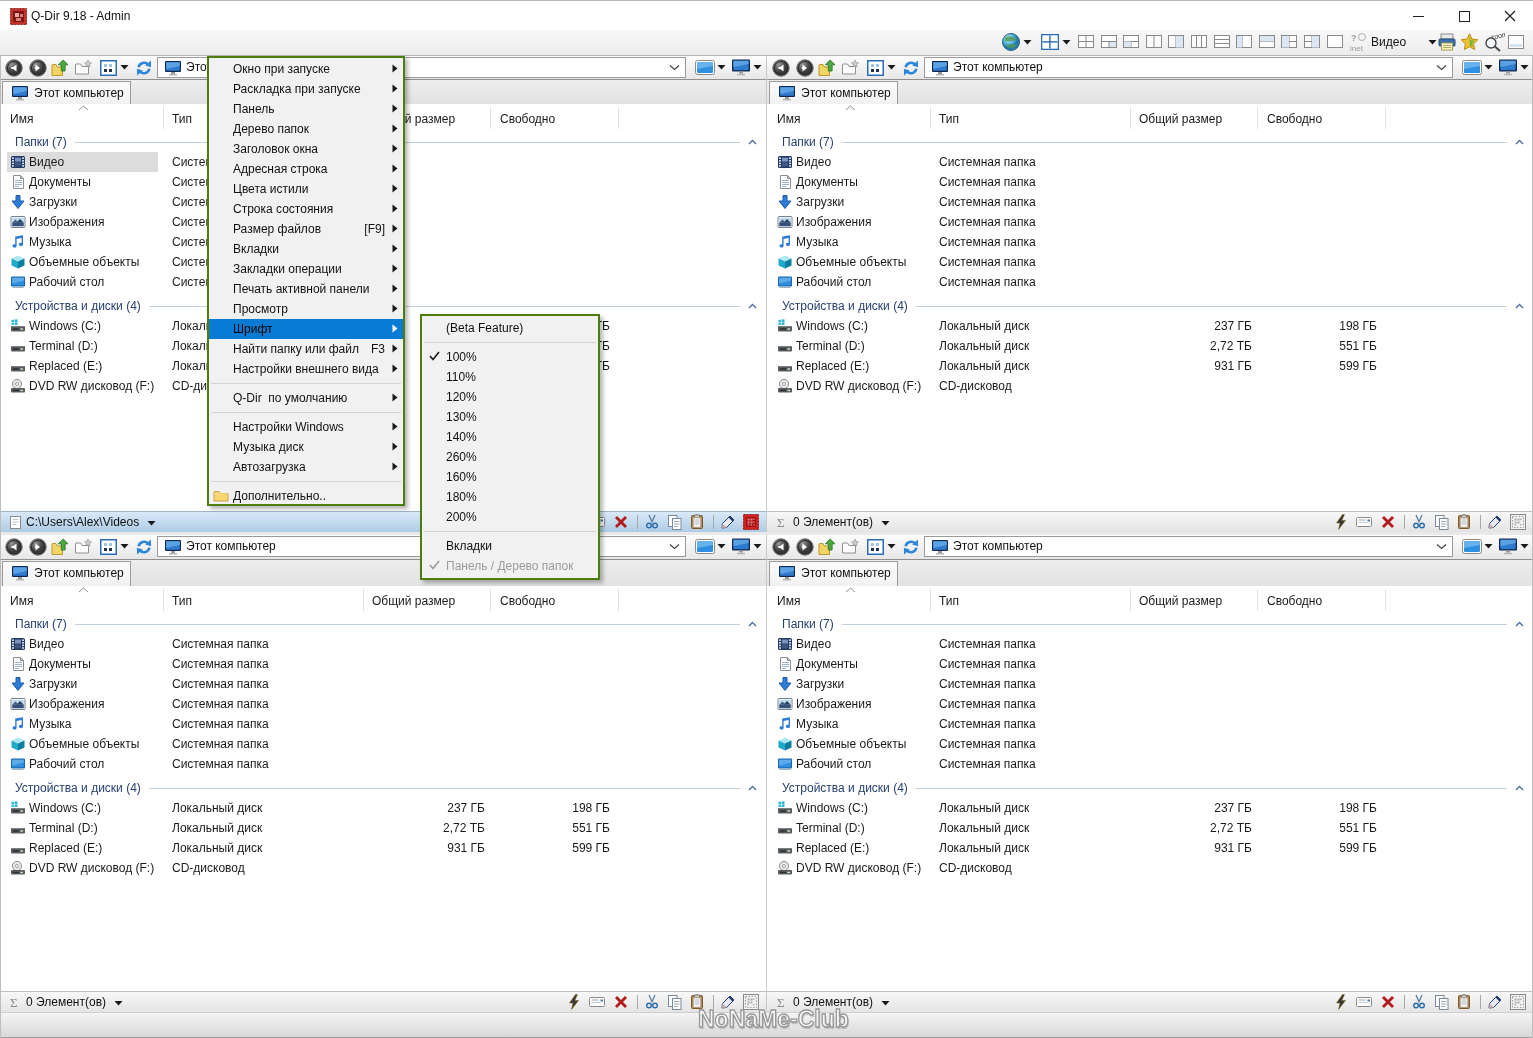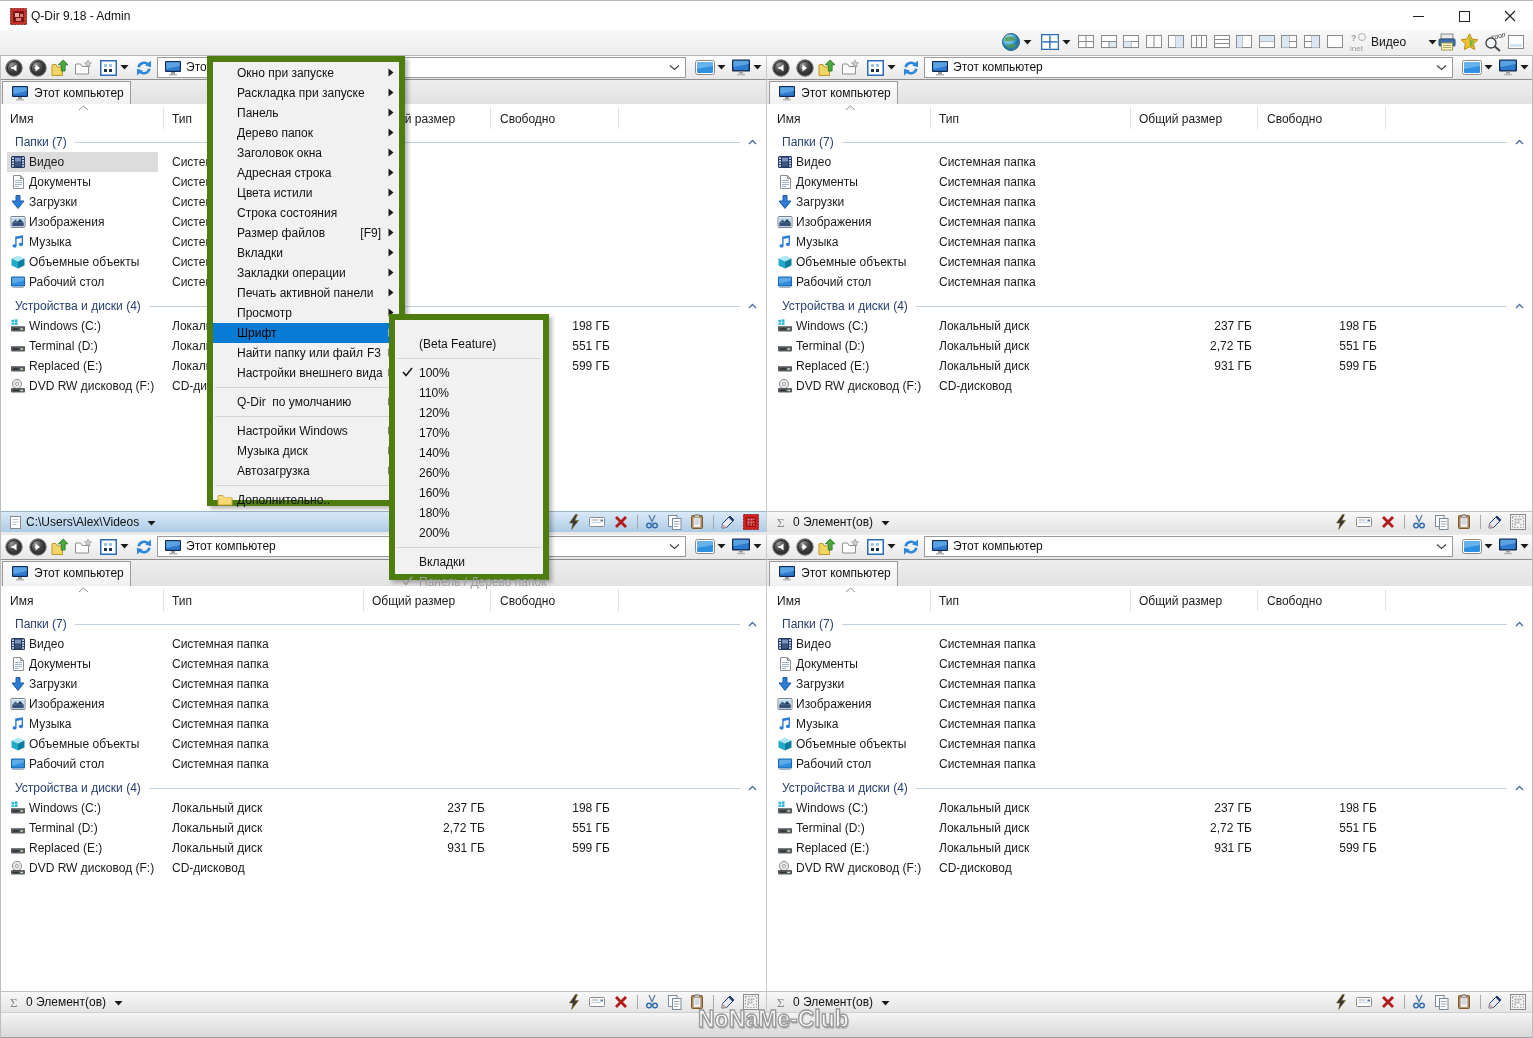--- a/index.html
+++ b/index.html
@@ -106,24 +106,24 @@
   
   #bottom-strip { position:absolute; left:0; top:1012px; width:1533px; height:26px;
     background:linear-gradient(#f4f4f4,#d8d8d8); border-top:1px solid #cfcfcf; border-bottom:1px solid #9f9f9f; }
 
   
   #watermark { position:absolute; left:698px; top:1006px; z-index:60;
     font-size:23px; font-weight:bold; letter-spacing:0px; color:rgba(255,255,255,.85);
     -webkit-text-stroke:1.3px #979797; text-shadow:1px 1.5px 1px rgba(130,130,130,.45); }
 
   
-  .menu { position:absolute; background:#f1f1f1; border:6px solid #4d7c0f;
+  .menu { position:absolute; background:#f1f1f1; border:2px solid #4d7c0f;
     box-shadow:3px 3px 4px rgba(0,0,0,.28); z-index:50; padding-top:1px;text-decoration:underline; }
   #settings-menu { left:207px; top:56px; width:198px; height:450px; }
-  #font-submenu { left:389px; top:314px; width:160px; height:266px; padding-top:14px; }
+  #font-submenu { left:420px; top:314px; width:180px; height:266px; padding-top:2px; }
   .mi { position:relative; height:20px; }
   .mi .mi-label { position:absolute; left:24px; top:0; line-height:20px; color:#111; white-space:pre; }
   .mi .mi-shortcut { position:absolute; right:18px; top:0; line-height:20px; color:#111; }
   .mi .mi-arrow { position:absolute; right:5px; top:5px; }
   .mi .mi-icon { position:absolute; left:4px; top:2px; width:16px; height:16px; }
   .mi .mi-check { position:absolute; left:7px; top:4px; }
   .mi.hl { background:var(--accent); }
   .mi.hl .mi-label { color:#000000; }
   .mi.disabled .mi-label { color:#9b9b9b; }
   .msep { height:9px; position:relative; }
@@ -2087,21 +2087,21 @@
       </span>
       <span class="mi-label">100%</span>
     </div>
     <div class="mi">
       <span class="mi-label">110%</span>
     </div>
     <div class="mi">
       <span class="mi-label">120%</span>
     </div>
     <div class="mi">
-      <span class="mi-label">170%</span>
+      <span class="mi-label">130%</span>
     </div>
     <div class="mi">
       <span class="mi-label">140%</span>
     </div>
     <div class="mi">
       <span class="mi-label">260%</span>
     </div>
     <div class="mi">
       <span class="mi-label">160%</span>
     </div>

